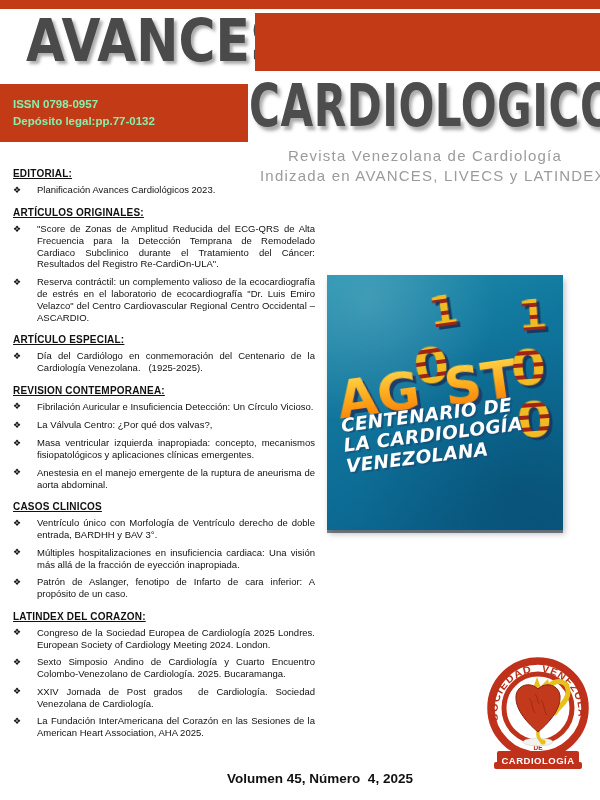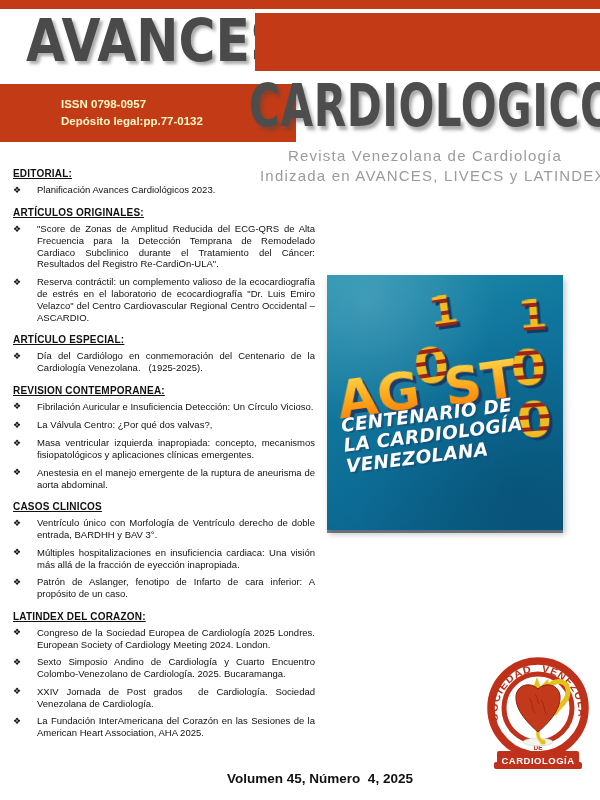--- a/index.html
+++ b/index.html
@@ -13,21 +13,21 @@
 
   
   .topbar{top:0;left:0;width:600px;height:9px;background:#c23b16;}
   .title-avances{
     top:6px;left:26px;font-weight:bold;font-size:52px;color:#4a4a4a;
     letter-spacing:0px;transform:scale(.97,1.14);transform-origin:left top;
     text-shadow:3px 3px 3px rgba(70,70,70,.45);
     font-family:"DejaVu Sans", sans-serif; white-space:nowrap;
   }
   .header-redrect{top:13px;left:255px;width:345px;height:58px;background:#c23b16;}
-  .issn-band{top:84px;left:0;width:248px;height:58px;background:#c23b16;color:#fef9c3;padding-left:48px;}
+  .issn-band{top:84px;left:0;width:248px;height:58px;background:#c23b16;color:#86efac;}
   .issn-band .inner{padding:12px 0 0 13px;font-weight:bold;font-size:11.5px;line-height:1.45;}
   .title-cardio{
     top:72px;left:249px;font-weight:bold;font-size:44px;color:#4d4d4d;
     letter-spacing:.5px;transform:scale(.96,1.32);transform-origin:left top;
     text-shadow:3px 3px 3px rgba(70,70,70,.45);
     font-family:"DejaVu Sans", sans-serif;white-space:nowrap;
   }
   .subtitle{
     top:146px;left:260px;width:330px;text-align:center;
     color:#9b9b9b;font-size:15px;letter-spacing:1.2px;line-height:1.3;white-space:nowrap;

